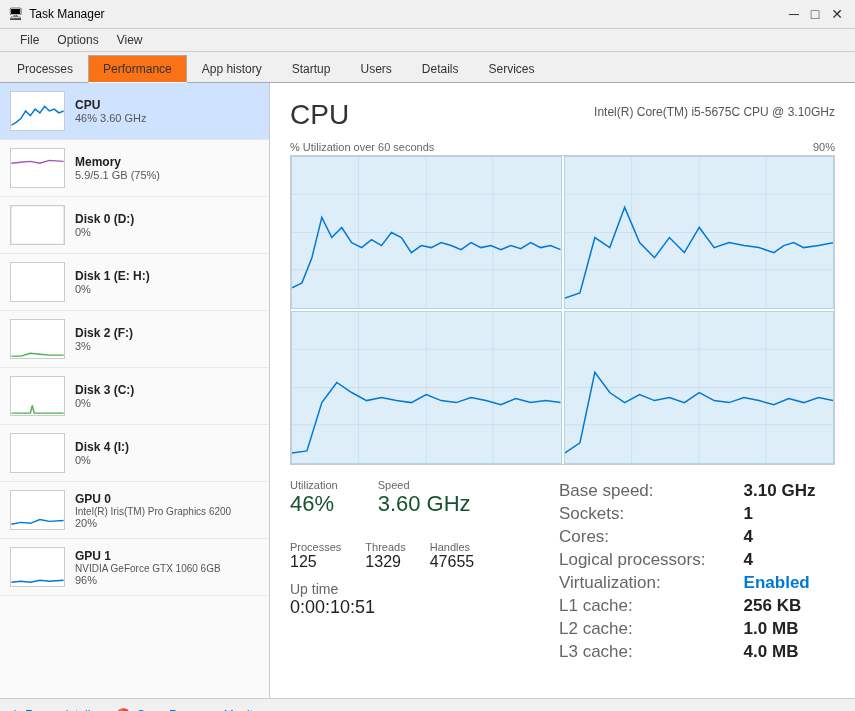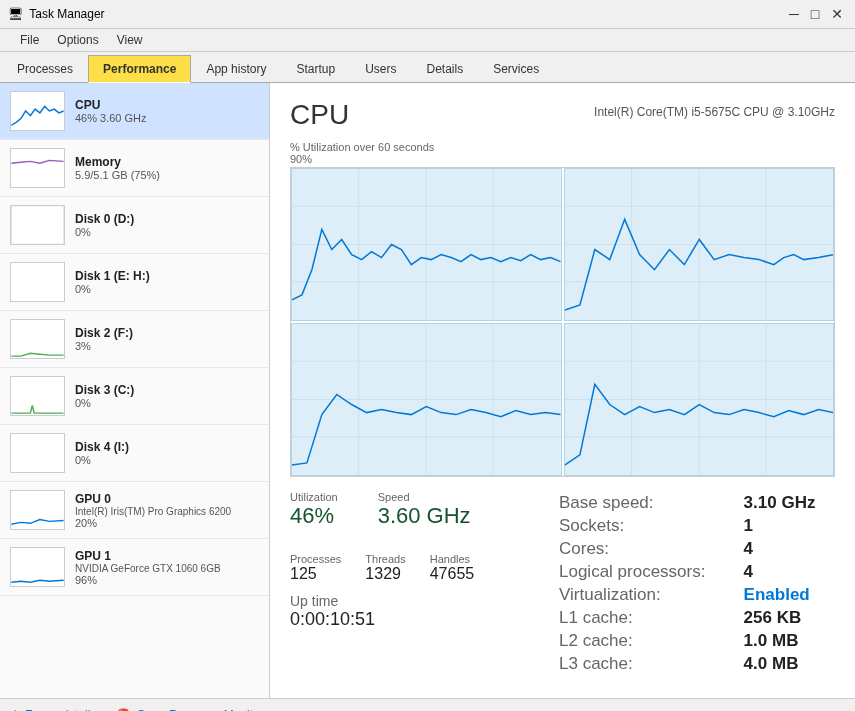--- a/index.html
+++ b/index.html
@@ -35,25 +35,25 @@
     .tab {
       padding: 6px 14px;
       font-size: 12px;
       cursor: pointer;
       border: 1px solid transparent;
       border-bottom: none;
       color: #333;
       margin-top: 3px;
     }
     .tab.active {
-      background: #fde047;
+      background: #f97316;
       border-color: #aaa;
       border-bottom: 1px solid #fff;
       margin-bottom: -1px;
-      font-weight: 700;
+      font-weight: 400;
     }
 
     .main-content {
       display: flex;
       height: calc(711px - 96px);
       background: #fff;
     }
 
     .sidebar {
       width: 270px;
@@ -102,21 +102,20 @@
     }
     .detail-title { font-size: 28px; font-weight: 300; color: #333; }
     .detail-subtitle { font-size: 12px; color: #555; text-align: right; margin-top: 6px; }
 
     .chart-label-row {
       display: flex;
       justify-content: space-between;
       font-size: 11px;
       color: #666;
       margin-bottom: 2px;
-      flex-direction: column;
     }
 
     .cpu-charts {
       display: grid;
       grid-template-columns: 1fr 1fr;
       grid-template-rows: 1fr 1fr;
       gap: 2px;
       height: 310px;
       margin-bottom: 14px;
       border: 1px solid #ccc;

